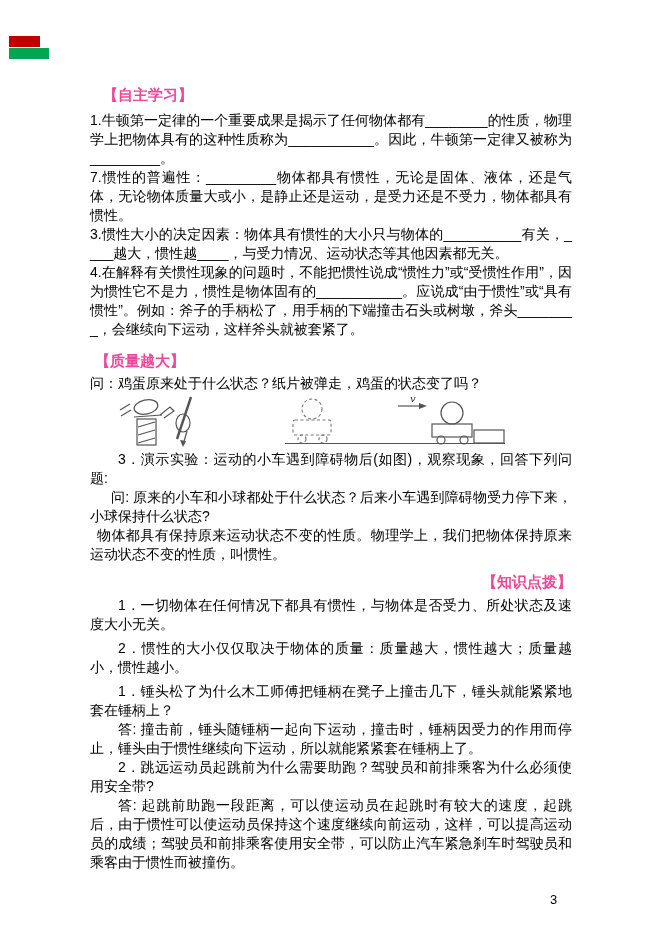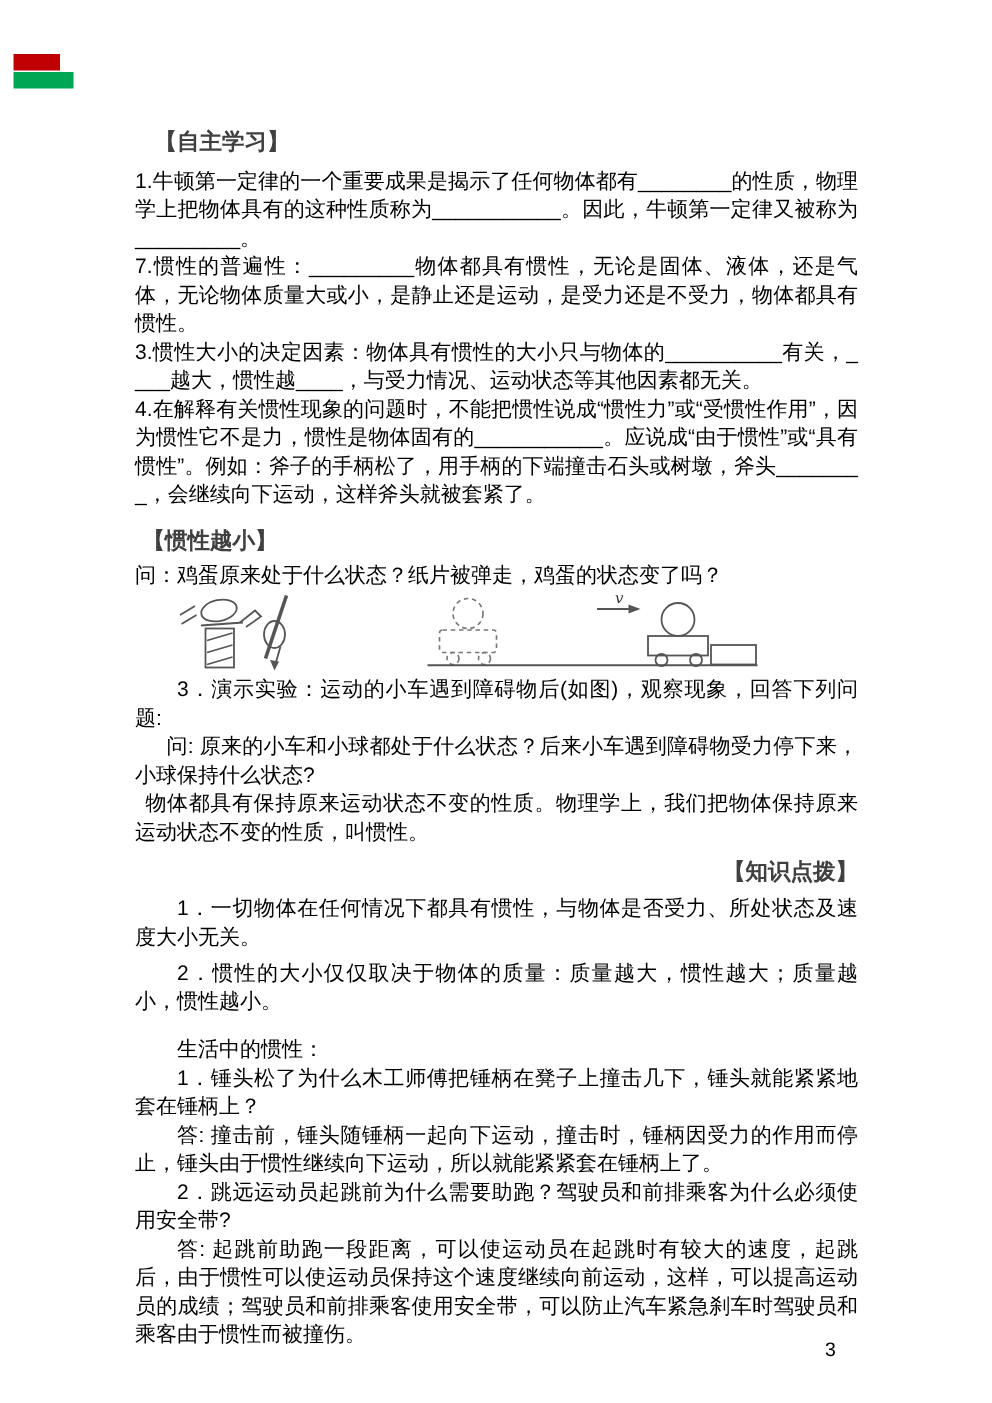--- a/index.html
+++ b/index.html
@@ -22,21 +22,21 @@
     font-size: 14px; line-height: 19px;
     text-align: justify; word-break: break-all;
   }
   p { margin: 0; }
   .b { font-weight: normal; }
   .ind   { text-indent: 2em; }
   .ind15 { text-indent: 1.5em; }
   .ind05 { text-indent: 0.5em; }
 
   .sec-title {
-    color: #404040; font-weight: bold;
+    color: #ec4899; font-weight: bold;
     font-size: 15px; line-height: 18px;
     margin: 0 0 5px 0; padding-left: 5px;
     text-align: left;
   }
   .sec-title.first { padding-left: 13px; margin-bottom: 7px; }
   .mt-exp  { margin-top: 13px; margin-bottom: 4px; }
   .mt-know { margin-top: 9px; text-align: right; }
   .kitem { margin-bottom: 5px; }
   .mt-life { margin-top: 13px; }
 
@@ -62,21 +62,21 @@
   </div>
 
   <div class="content">
 
     <h2 class="sec-title first">【自主学习】</h2>
     <p class="b">1.牛顿第一定律的一个重要成果是揭示了任何物体都有________的性质，物理学上把物体具有的这种性质称为___________。因此，牛顿第一定律又被称为_________。</p>
     <p class="b">7.惯性的普遍性：_________物体都具有惯性，无论是固体、液体，还是气体，无论物体质量大或小，是静止还是运动，是受力还是不受力，物体都具有惯性。</p>
     <p class="b">3.惯性大小的决定因素：物体具有惯性的大小只与物体的__________有关，____越大，惯性越____，与受力情况、运动状态等其他因素都无关。</p>
     <p class="b">4.在解释有关惯性现象的问题时，不能把惯性说成“惯性力”或“受惯性作用”，因为惯性它不是力，惯性是物体固有的___________。应说成“由于惯性”或“具有惯性”。例如：斧子的手柄松了，用手柄的下端撞击石头或树墩，斧头________，会继续向下运动，这样斧头就被套紧了。</p>
 
-    <h2 class="sec-title mt-exp">【惯性越小】</h2>
+    <h2 class="sec-title mt-exp">【质量越大】</h2>
     <p>问：鸡蛋原来处于什么状态？纸片被弹走，鸡蛋的状态变了吗？</p>
 
     <div class="figures">
       <svg width="482" height="54" viewBox="0 0 482 54">
 
         <g>
           <line class="figstroke" x1="30" y1="15" x2="40" y2="9"></line>
           <line class="figstroke" x1="31" y1="21" x2="41" y2="15"></line>
           <ellipse class="figstroke" cx="56" cy="12" rx="12" ry="7" transform="rotate(-12 56 12)"></ellipse>
           <line class="figstroke" x1="44" y1="22" x2="72" y2="20"></line>
@@ -113,21 +113,20 @@
     </div>
 
     <p class="ind">3．演示实验：运动的小车遇到障碍物后(如图)，观察现象，回答下列问题:</p>
     <p class="ind15">问: 原来的小车和小球都处于什么状态？后来小车遇到障碍物受力停下来，小球保持什么状态?</p>
     <p class="b ind05">物体都具有保持原来运动状态不变的性质。物理学上，我们把物体保持原来运动状态不变的性质，叫惯性。</p>
 
     <h2 class="sec-title mt-know">【知识点拨】</h2>
     <p class="b ind kitem">1．一切物体在任何情况下都具有惯性，与物体是否受力、所处状态及速度大小无关。</p>
     <p class="b ind kitem">2．惯性的大小仅仅取决于物体的质量：质量越大，惯性越大；质量越小，惯性越小。</p>
 
-    <p class="b ind mt-life">生活中的惯性：</p>
     <p class="ind">1．锤头松了为什么木工师傅把锤柄在凳子上撞击几下，锤头就能紧紧地套在锤柄上？</p>
     <p class="ind">答: 撞击前，锤头随锤柄一起向下运动，撞击时，锤柄因受力的作用而停止，锤头由于惯性继续向下运动，所以就能紧紧套在锤柄上了。</p>
     <p class="ind">2．跳远运动员起跳前为什么需要助跑？驾驶员和前排乘客为什么必须使用安全带?</p>
     <p class="ind">答: 起跳前助跑一段距离，可以使运动员在起跳时有较大的速度，起跳后，由于惯性可以使运动员保持这个速度继续向前运动，这样，可以提高运动员的成绩；驾驶员和前排乘客使用安全带，可以防止汽车紧急刹车时驾驶员和乘客由于惯性而被撞伤。</p>
 
   </div>
 
   <div class="page-number">3</div>
 </div>
 

